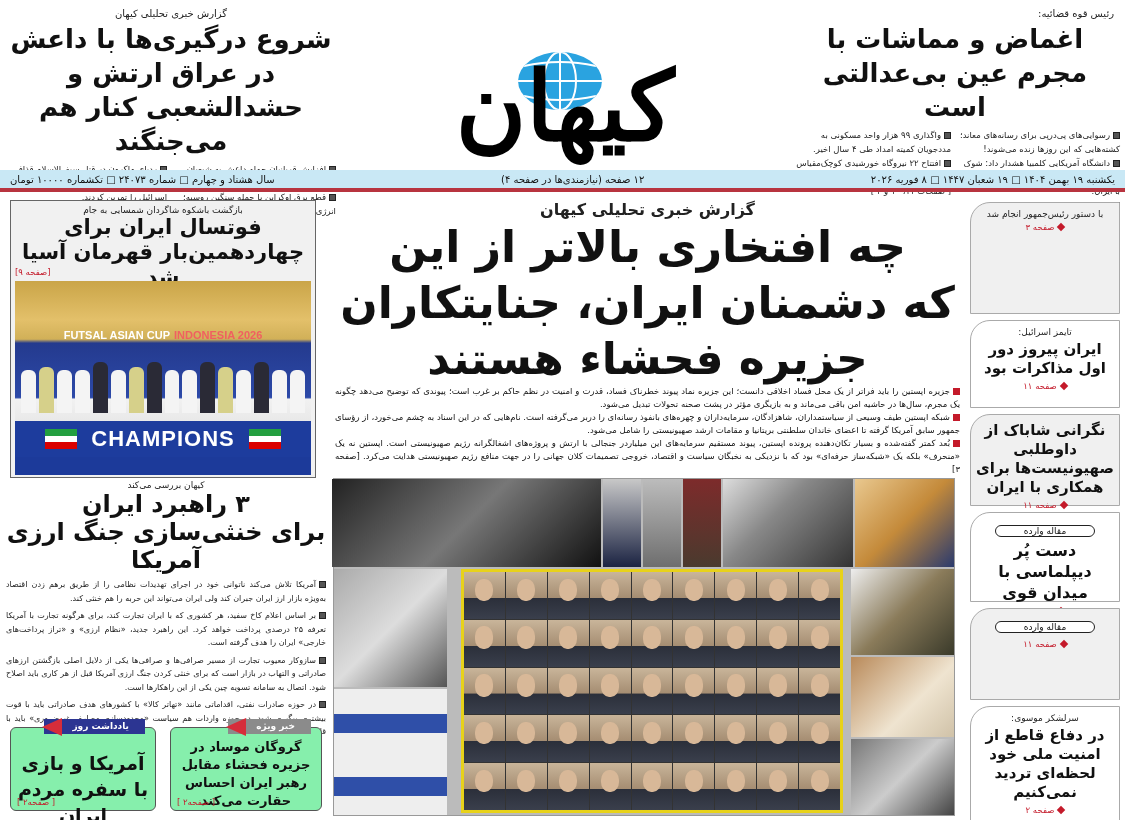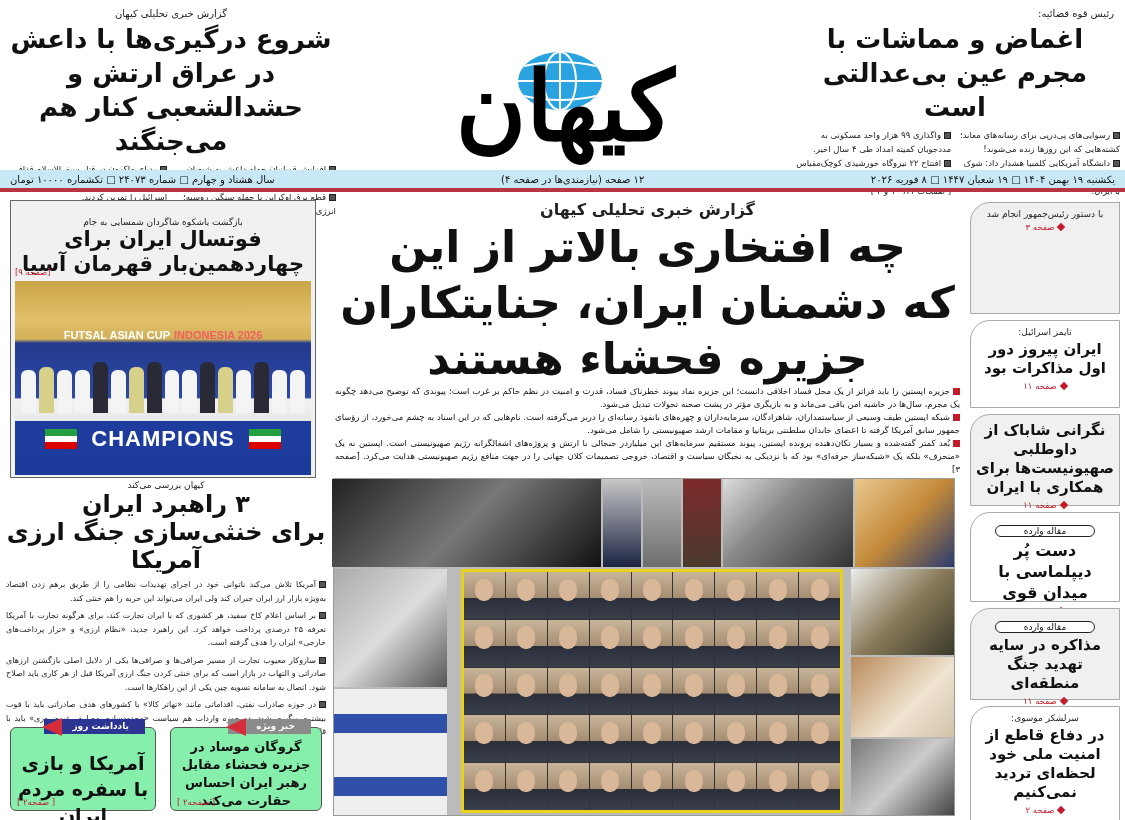--- a/index.html
+++ b/index.html
@@ -48,21 +48,21 @@
 
   
   #collage { left: 333px; top: 478px; width: 622px; height: 338px; background: #bbb; border: 1px solid #999; }
   .ph { position: absolute; overflow: hidden; }
   #grid { position: absolute; left: 127px; top: 90px; width: 382px; height: 244px; border: 3px solid #e8d21a; display: grid; grid-template-columns: repeat(9, 1fr); grid-template-rows: repeat(5, 1fr); gap: 1px; background: #333; }
   #grid span { background: linear-gradient(180deg, #c9b59a 0%, #a58d72 55%, #2b2f3a 56%, #3a3f4c 100%); position: relative; }
   #grid span::after { content: ""; position: absolute; left: 28%; top: 14%; width: 44%; height: 48%; border-radius: 45%; background: #d8b898; }
 
   
   #futsal { left: 10px; top: 200px; width: 306px; height: 278px; border: 1px solid #666; background: #f1f1f1; }
-  #futsal .kicker { text-align: center; margin-top: 16px; font-size: 9px; }
+  #futsal .kicker { text-align: center; margin-top: 4px; font-size: 9px; }
   #futsal h2 { text-align: center; font-size: 21px; line-height: 25px; font-weight: bold; }
   #futsal .pr { position: absolute; left: 4px; top: 66px; }
   #futsal .photo { position: absolute; left: 4px; top: 80px; width: 296px; height: 194px; background: linear-gradient(180deg, #caa548 0%, #e3c06a 20%, #d1b058 30%, #243a8e 32%, #2c49a8 60%, #f1f1f1 61%, #e8e8e8 73%, #1c3a9a 74%, #1c3a9a 100%); overflow: hidden; }
   #futsal .banner { position: absolute; left: 0; bottom: 18px; width: 100%; height: 36px; background: #1d3c9d; display: flex; align-items: center; justify-content: center; gap: 14px; direction: ltr; }
   #futsal .banner b { color: #fff; font-size: 22px; font-family: "Liberation Sans", sans-serif; font-weight: bold; letter-spacing: 1px; }
   .flag { width: 32px; height: 20px; background: linear-gradient(180deg, #239f40 0 33%, #fff 33% 66%, #da0000 66% 100%); }
   #futsal .cup-title { position: absolute; left: 0; top: 48px; width: 100%; text-align: center; direction: ltr; font-family: "Liberation Sans", sans-serif; font-size: 11px; font-weight: bold; color: #fff; }
   #futsal .cup-title i { font-style: normal; color: #f06060; margin-left: 4px; }
   .players { position: absolute; left: 6px; top: 70px; width: 284px; height: 62px; display: flex; gap: 3px; align-items: flex-end; }
   .players span { flex: 1; background: #f4f4f4; height: 70%; border-radius: 6px 6px 0 0; }
@@ -150,21 +150,20 @@
   <h3>نگرانی شاباک از داوطلبی صهیونیست‌ها برای همکاری با ایران</h3>
   <span class="pageref"><span class="diamond"></span><span>صفحه ۱۱</span></span>
 </div>
 <div class="rbox white" style="top:512px;height:90px;">
   <div class="pill">مقاله وارده</div>
   <h3 style="font-size:16px;line-height:21px;">دست پُر دیپلماسی با میدان قوی</h3>
   <span class="pageref"><span class="diamond"></span><span>صفحه ۲</span></span>
 </div>
 <div class="rbox" style="top:608px;height:92px;">
   <div class="pill">مقاله وارده</div>
-  <h3>مذاکره در سایه تهدید جنگ منطقه‌ای</h3>
   <span class="pageref"><span class="diamond"></span><span>صفحه ۱۱</span></span>
 </div>
 <div class="rbox white" style="top:706px;height:132px;">
   <div class="kick">سرلشکر موسوی:</div>
   <h3>در دفاع قاطع از امنیت ملی خود لحظه‌ای تردید نمی‌کنیم</h3>
   <span class="pageref"><span class="diamond"></span><span>صفحه ۲</span></span>
 </div>
 
 <div id="main-head" class="abs">
   <div class="kicker">گزارش خبری تحلیلی کیهان</div>

